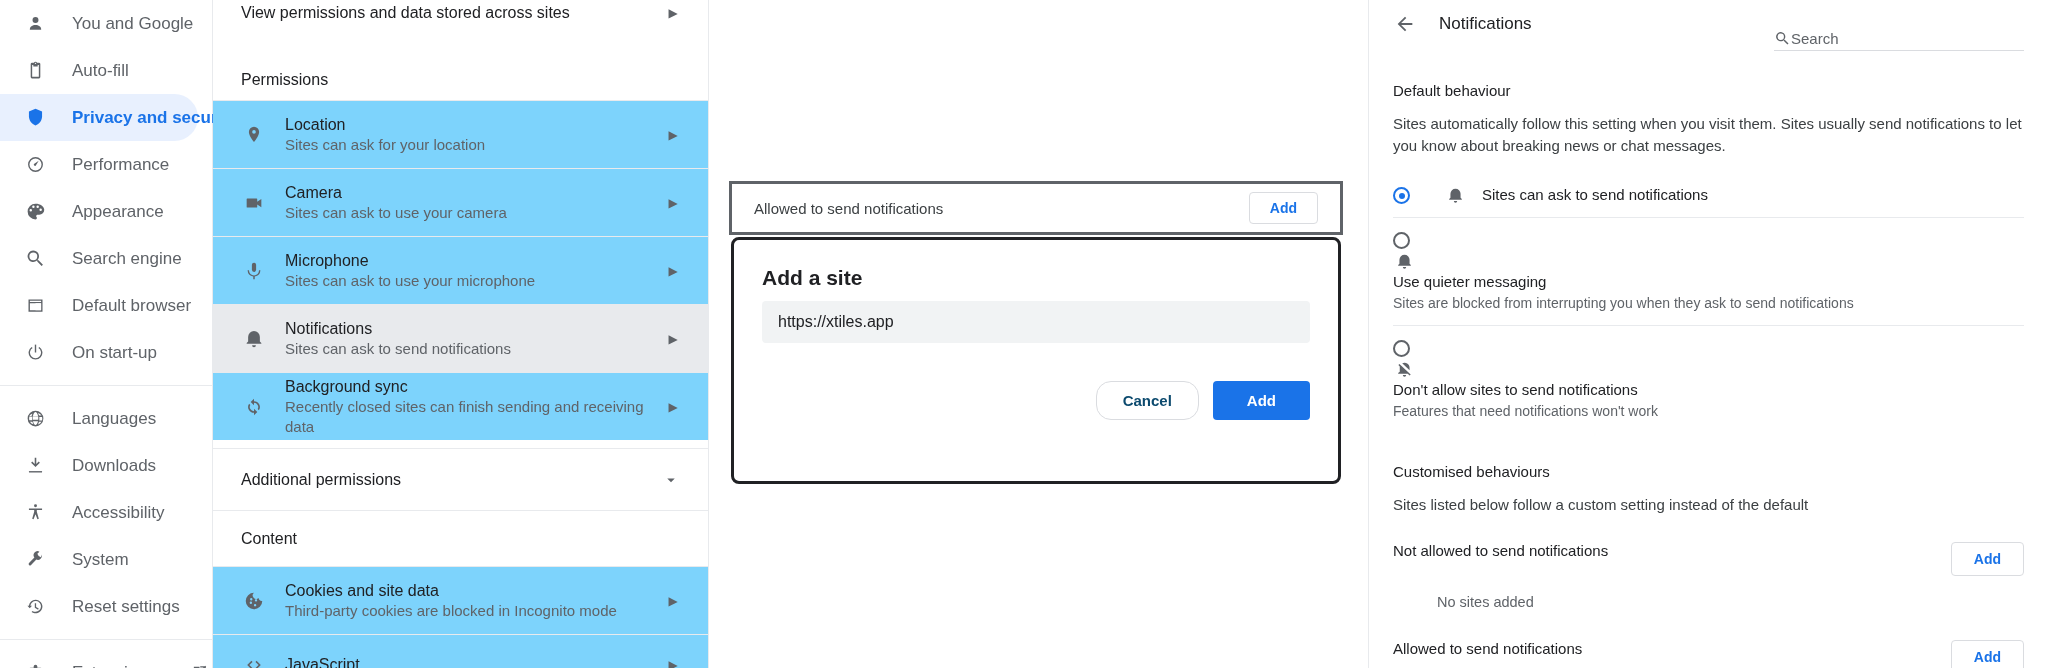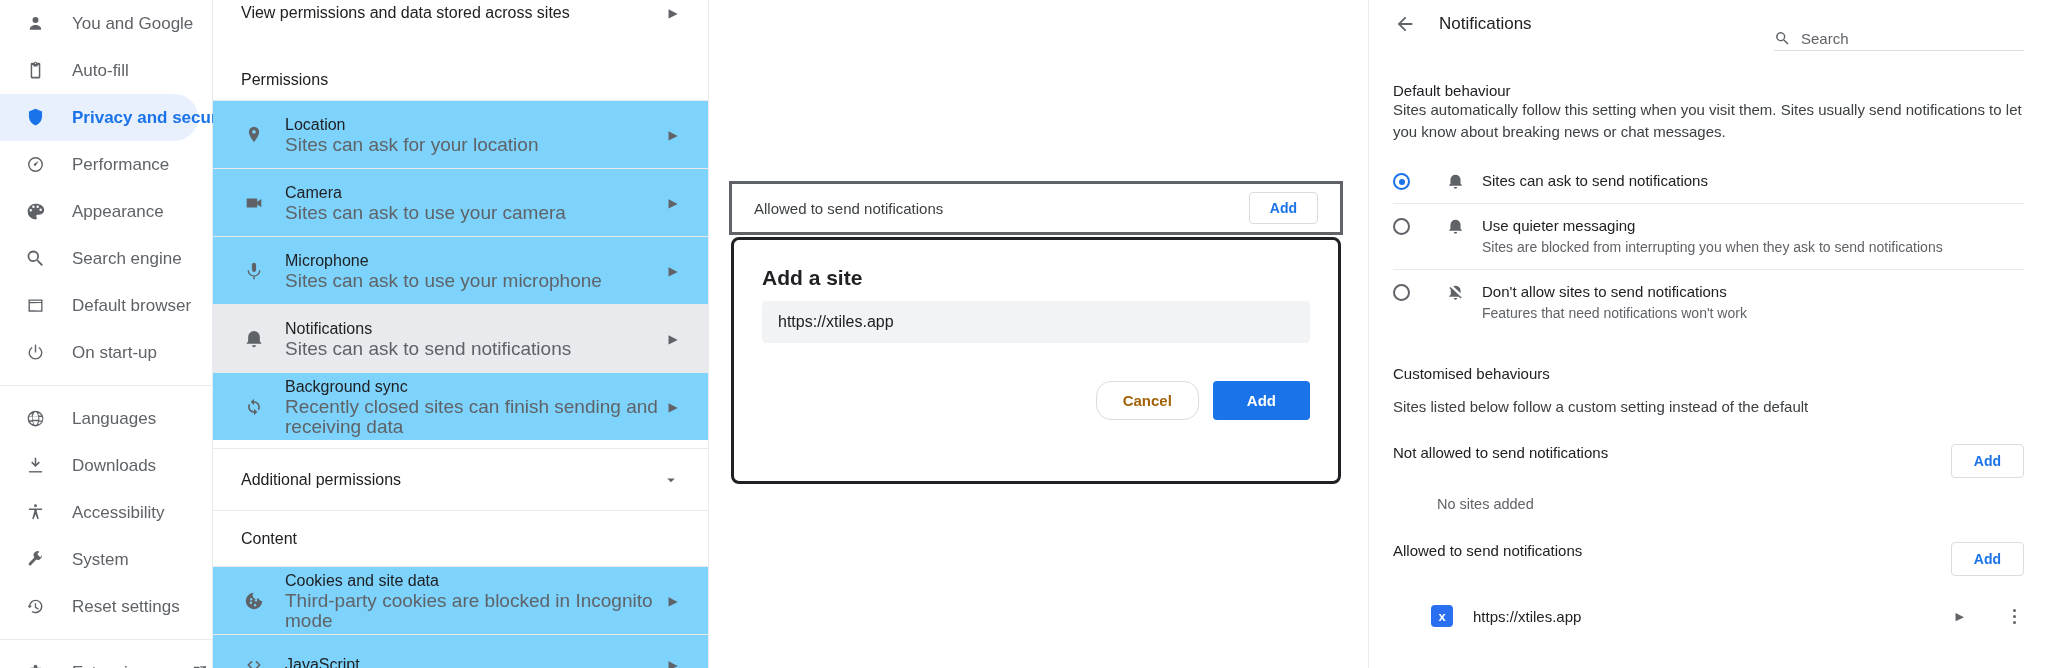--- a/index.html
+++ b/index.html
@@ -59,21 +59,21 @@
   .perm-row {
     display: flex; align-items: center; padding: 0 28px;
     height: 68px; border-top: 1px solid #e8eaed;
     cursor: pointer; background: #7dd3fc;
   }
   .perm-row.highlight { background: #e8eaed; }
   .perm-ico { width: 26px; flex: 0 0 26px; display:flex; align-items:center; justify-content:center; margin-right: 18px;}
   .perm-ico svg { width: 22px; height: 22px; fill: #5f6368; }
   .perm-text { flex: 1; min-width: 0; }
   .perm-title { font-size: 16px; color: #202124; line-height: 21px; }
-  .perm-sub { font-size: 19px; color: #5f6368; line-height: 20px; margin-top: 0; }
+  .perm-sub { font-size: 15px; color: #5f6368; line-height: 20px; margin-top: 0; }
   .arrow-r {
     width: 14px; flex: 0 0 14px; color: #5f6368; font-size: 12px;
     display: flex; align-items: center; justify-content: center;
   }
   .chev-d { width: 18px; color: #5f6368; display:flex; align-items:center; justify-content:center; }
   .addl-row {
     display: flex; align-items: center; justify-content: space-between;
     padding: 0 28px; height: 62px; border-top: 1px solid #e8eaed;
     font-size: 16px; color: #202124; cursor: pointer; margin-top: 8px;
   }
@@ -85,32 +85,32 @@
   
   .rightpanel {
     width: 680px; flex: 0 0 680px; height: 668px;
     border-left: 1px solid #e8eaed;
     background: #fff; position: relative; padding: 0 24px;
   }
   .rp-header { display: flex; align-items: center; height: 48px; gap: 22px; }
   .back-btn { width: 24px; height: 24px; display:flex;align-items:center;justify-content:center; cursor:pointer; }
   .back-btn svg { width: 22px; height: 22px; fill: #5f6368; }
   .rp-title { font-size: 17px; color: #202124; flex: 1; }
-  .rp-search { display: flex; align-items: flex-start; gap: 10px; width: 250px;
+  .rp-search { display: flex; align-items: flex-start; width: 250px;
       border-bottom: 1px solid #dadce0; padding-bottom: 3px; margin-top: 32px; }
   .rp-search svg { width: 17px; height: 17px; fill: #5f6368; flex:0 0 17px;}
   .rp-search input {
       border: none; outline: none; font-size: 15px; color: #5f6368;
       font-family: "Liberation Sans", sans-serif; width: 100%; background: transparent;
   }
   .rp-search input::placeholder { color: #5f6368; }
   .rp-sec-label { font-size: 15px; color: #202124; margin-top: 34px; }
-  .rp-desc { font-size: 15px; color: #3c4043; line-height: 22px; width: 645px;}
+  .rp-desc { font-size: 15px; color: #3c4043; line-height: 22px; margin-top: 14px; width: 645px;}
   .radio-row { display: flex; align-items: flex-start; padding: 12px 0; gap: 0; }
-  .radio-row + .radio-row { border-top: 1px solid #e8eaed; }
+  .radio-row + .radio-row { border-top: 1px solid #e8eaed; flex-direction: column; }
   .radio {
       width: 17px; height: 17px; border-radius: 50%;
       border: 2px solid #5f6368; flex: 0 0 17px; margin-right: 34px;
       margin-top: 2px; position: relative; cursor: pointer;
   }
   .radio.checked { border-color: #1a73e8; }
   .radio.checked::after {
       content:""; position:absolute; left: 3.5px; top: 3.5px;
       width: 6px; height: 6px; border-radius:50%; background:#1a73e8;
   }
@@ -161,21 +161,21 @@
   .modal-title { font-size: 21px; color: #202124; font-weight: 700; }
   .modal-field-label { font-size: 13.5px; color: #3c4043; font-weight: 600; margin-top: 26px; }
   .modal-input {
       margin-top: 11px; height: 42px; background: #f1f3f4; border: none;
       border-radius: 4px; width: 100%; padding: 0 16px; font-size: 16px;
       color: #202124; font-family: "Liberation Sans", sans-serif; outline: none;
   }
   .modal-actions { display:flex; justify-content:flex-end; gap: 14px; margin-top: 38px; }
   .btn-cancel {
       border: 1px solid #dadce0; border-radius: 15px; background: #fff;
-      color: #a16207; font-size: 15px; font-weight: 600; padding: 10px 26px;
+      color: #0c4a6e; font-size: 15px; font-weight: 600; padding: 10px 26px;
       cursor: pointer; font-family: "Liberation Sans", sans-serif;
   }
   .btn-primary {
       border: none; border-radius: 4px; background: #1a73e8;
       color: #fff; font-size: 15px; font-weight: 600; padding: 11px 34px;
       cursor: pointer; font-family: "Liberation Sans", sans-serif;
   }
 </style>
 </head>
 <body>

